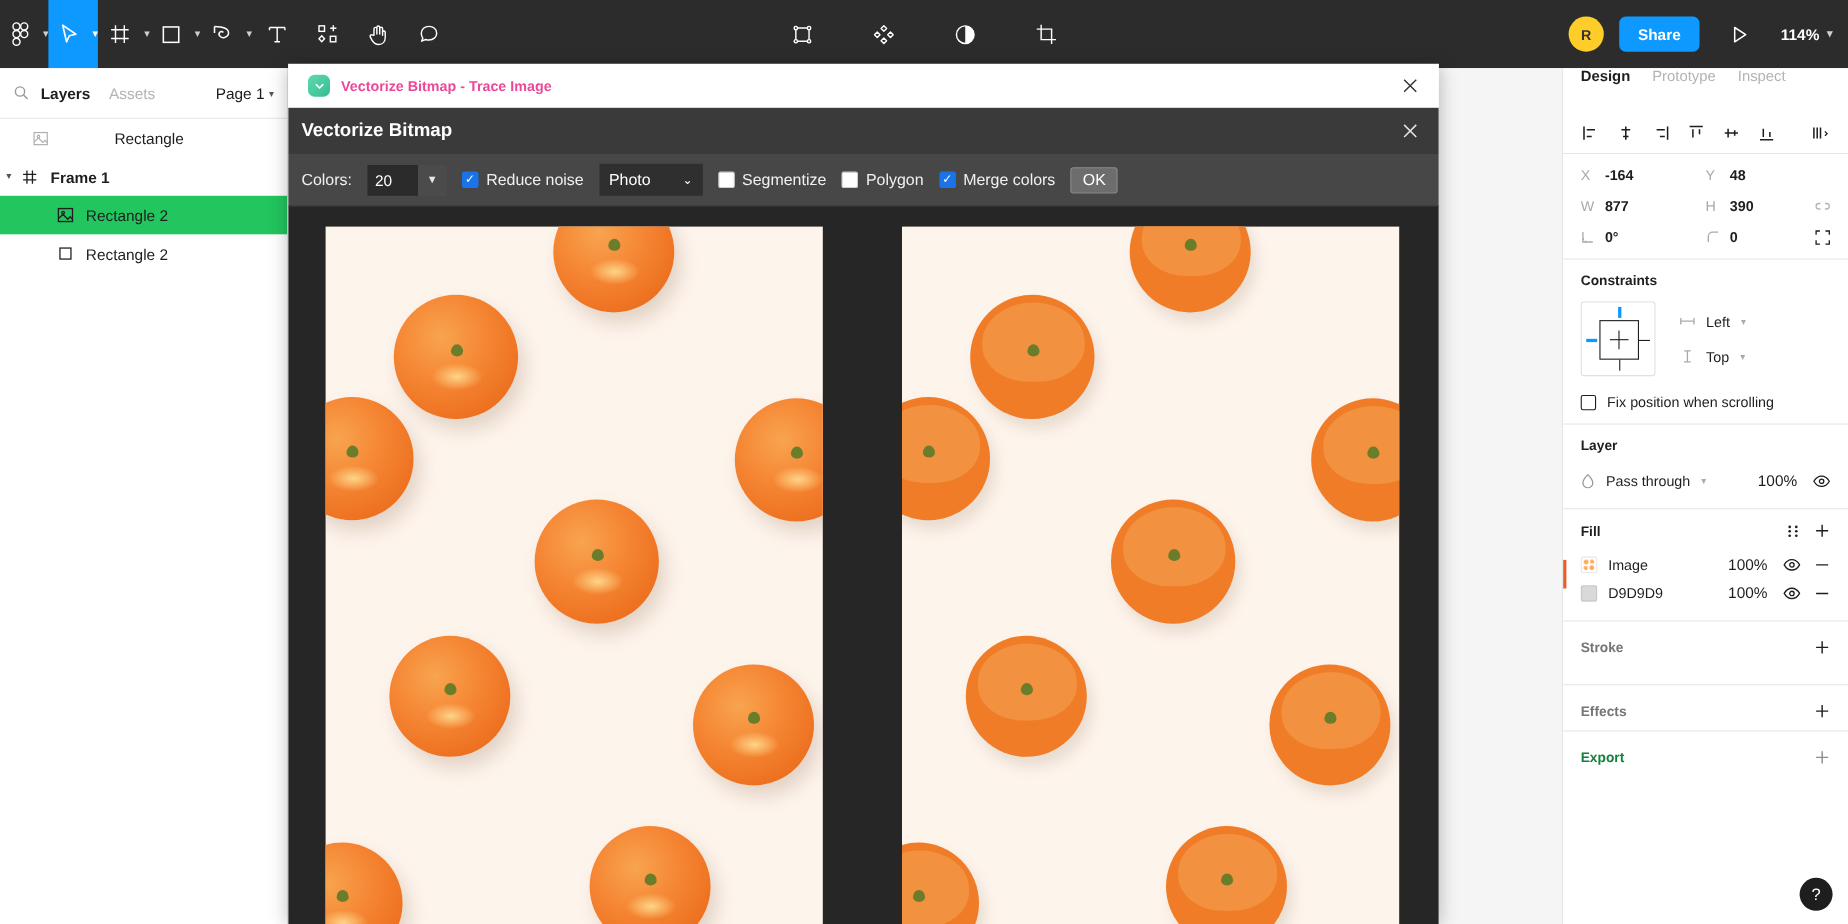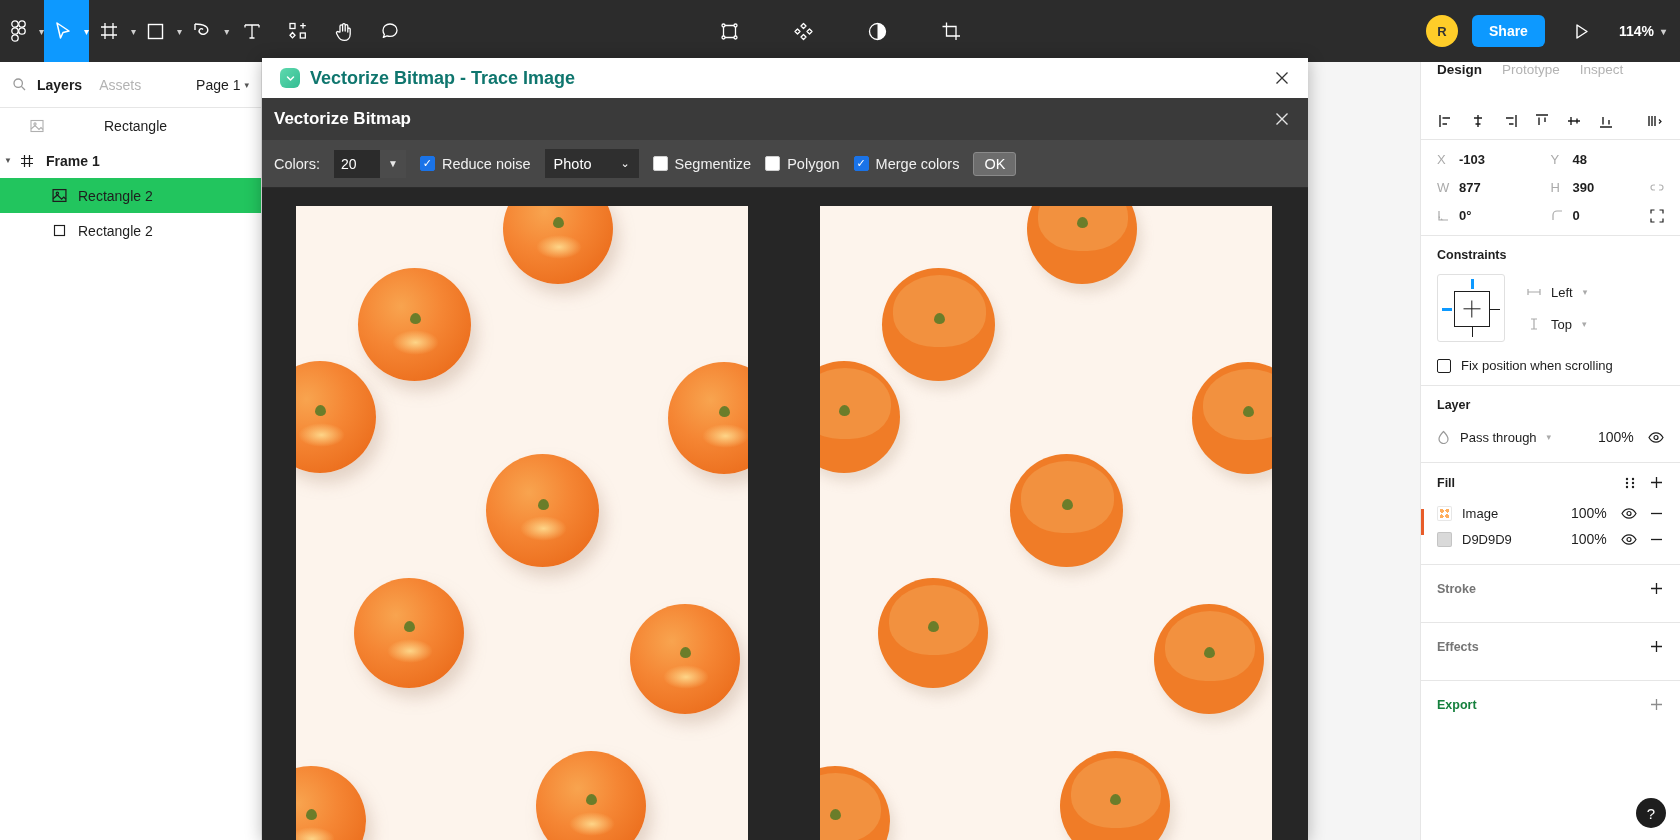--- a/index.html
+++ b/index.html
@@ -88,21 +88,21 @@
   }
   .plugin-titlebar {
     height: 40px; background: #fff; display: flex; align-items: center;
     padding: 0 14px 0 18px; gap: 10px; flex: 0 0 40px;
   }
   .plugin-logo {
     width: 20px; height: 20px; border-radius: 6px;
     background: linear-gradient(135deg,#5fd9ae,#34bd93);
     display: flex; align-items: center; justify-content: center;
   }
-  .plugin-title { font-size: 18px; font-weight: bold; color: #0f766e; }
+  .plugin-title { font-size: 13px; font-weight: bold; color: #ec4899; }
   .x-btn { margin-left: auto; cursor: pointer; width: 24px; height: 24px;
            display: flex; align-items: center; justify-content: center; }
   .plugin-sub {
     height: 42px; background: #3a3a3a; display: flex; align-items: center;
     padding: 0 14px 0 12px; flex: 0 0 42px;
   }
   .plugin-sub-title { color: #fff; font-size: 17px; font-weight: bold; }
   .x-btn-dark { margin-left: auto; cursor: pointer; color: #e4e4e4;
                 width: 24px; height: 24px; display:flex; align-items:center; justify-content:center;}
   .plugin-opts {
@@ -568,21 +568,21 @@
           <path d="M3 3 V13 M6 3 V13 M9 3 V13"></path>
           <path d="M13 6.5 L15 8.5 L13 10.5" stroke-width="1.2"></path>
         </svg>
       </div>
     </div>
 
     <div class="rp-section">
       <div class="xy-grid">
         <div class="field">
           <span class="k">X</span>
-          <span class="v">-103</span>
+          <span class="v">-164</span>
         </div>
         <div class="field">
           <span class="k">Y</span>
           <span class="v">48</span>
         </div>
         <div class="field">
           <span class="k">W</span>
           <span class="v">877</span>
         </div>
         <div class="field">
@@ -744,21 +744,21 @@
         <div class="sec-actions">
           <span class="plus-ico">
             <svg width="15" height="15" viewBox="0 0 15 15" fill="none" stroke="#1e1e1e" stroke-width="1.3">
               <path d="M7.5 2 V13 M2 7.5 H13"></path>
             </svg>
           </span>
         </div>
       </div>
     </div>
 
-    <div class="rp-section" style="padding-top:16px;padding-bottom:16px;">
+    <div class="rp-section" style="padding-top:16px;padding-bottom:0;">
       <div class="sec-head">
         <div class="sec-title" style="color:#757575;">Effects</div>
         <div class="sec-actions">
           <span class="plus-ico">
             <svg width="15" height="15" viewBox="0 0 15 15" fill="none" stroke="#1e1e1e" stroke-width="1.3">
               <path d="M7.5 2 V13 M2 7.5 H13"></path>
             </svg>
           </span>
         </div>
       </div>

